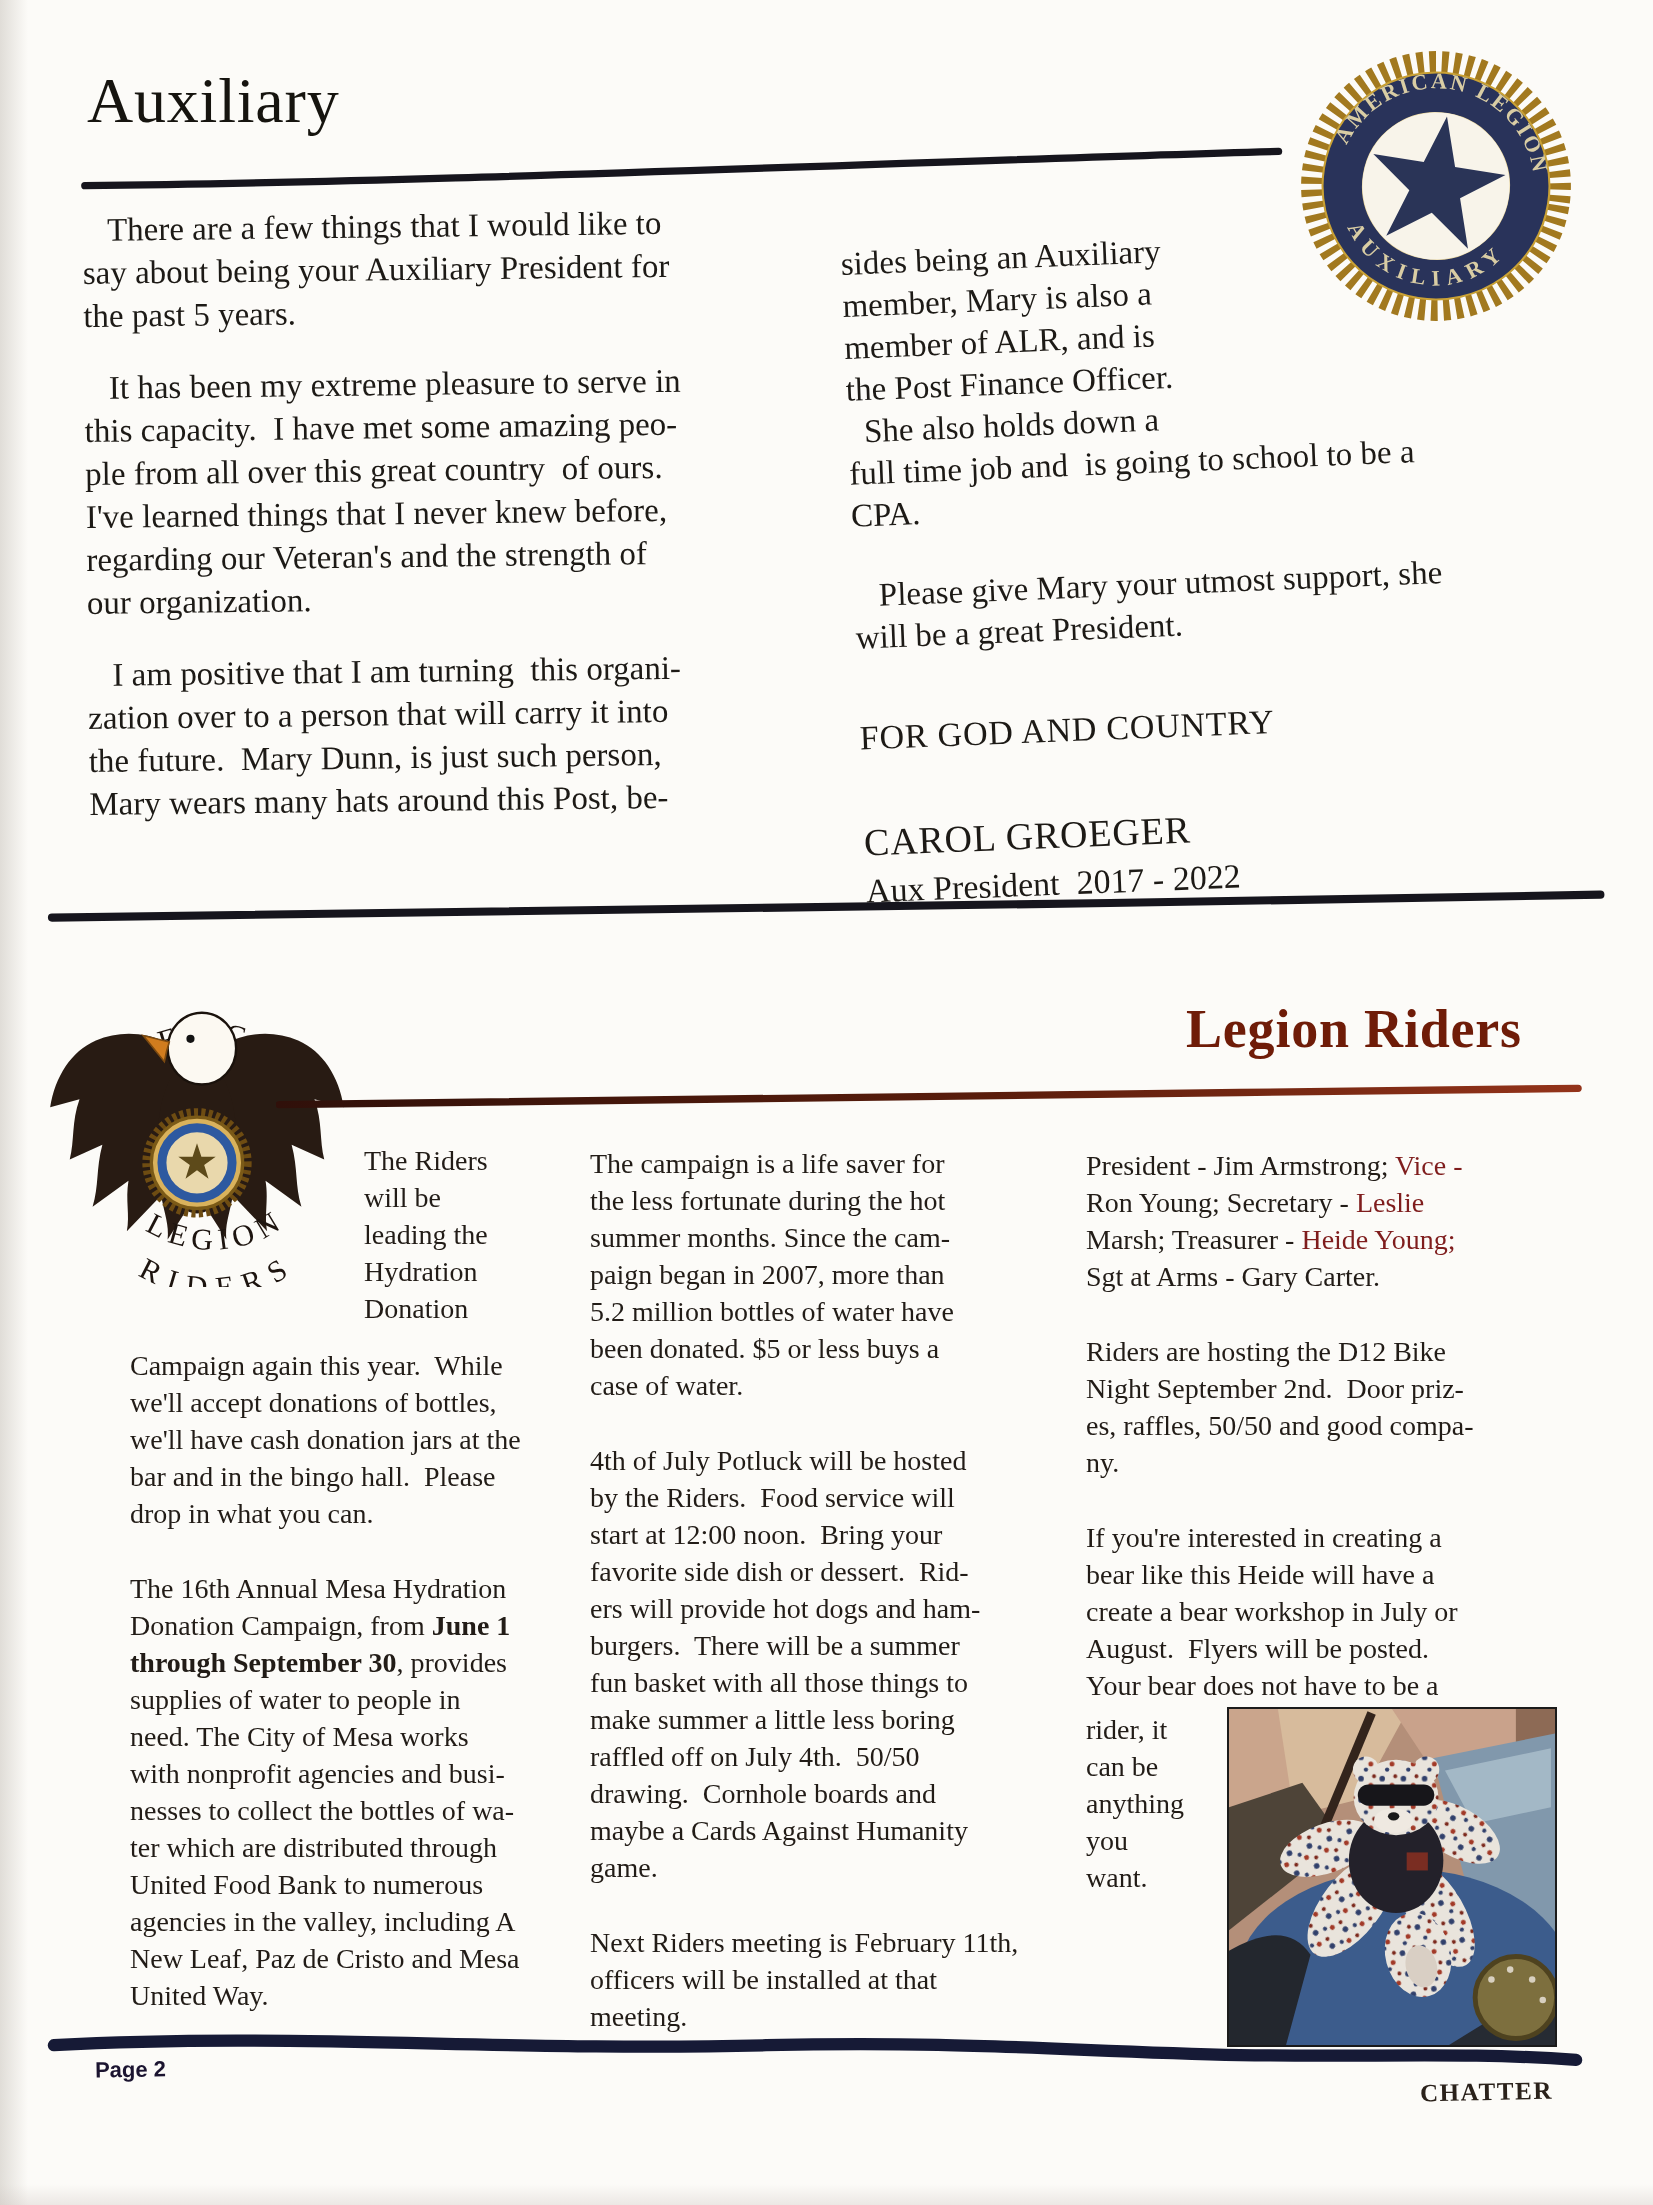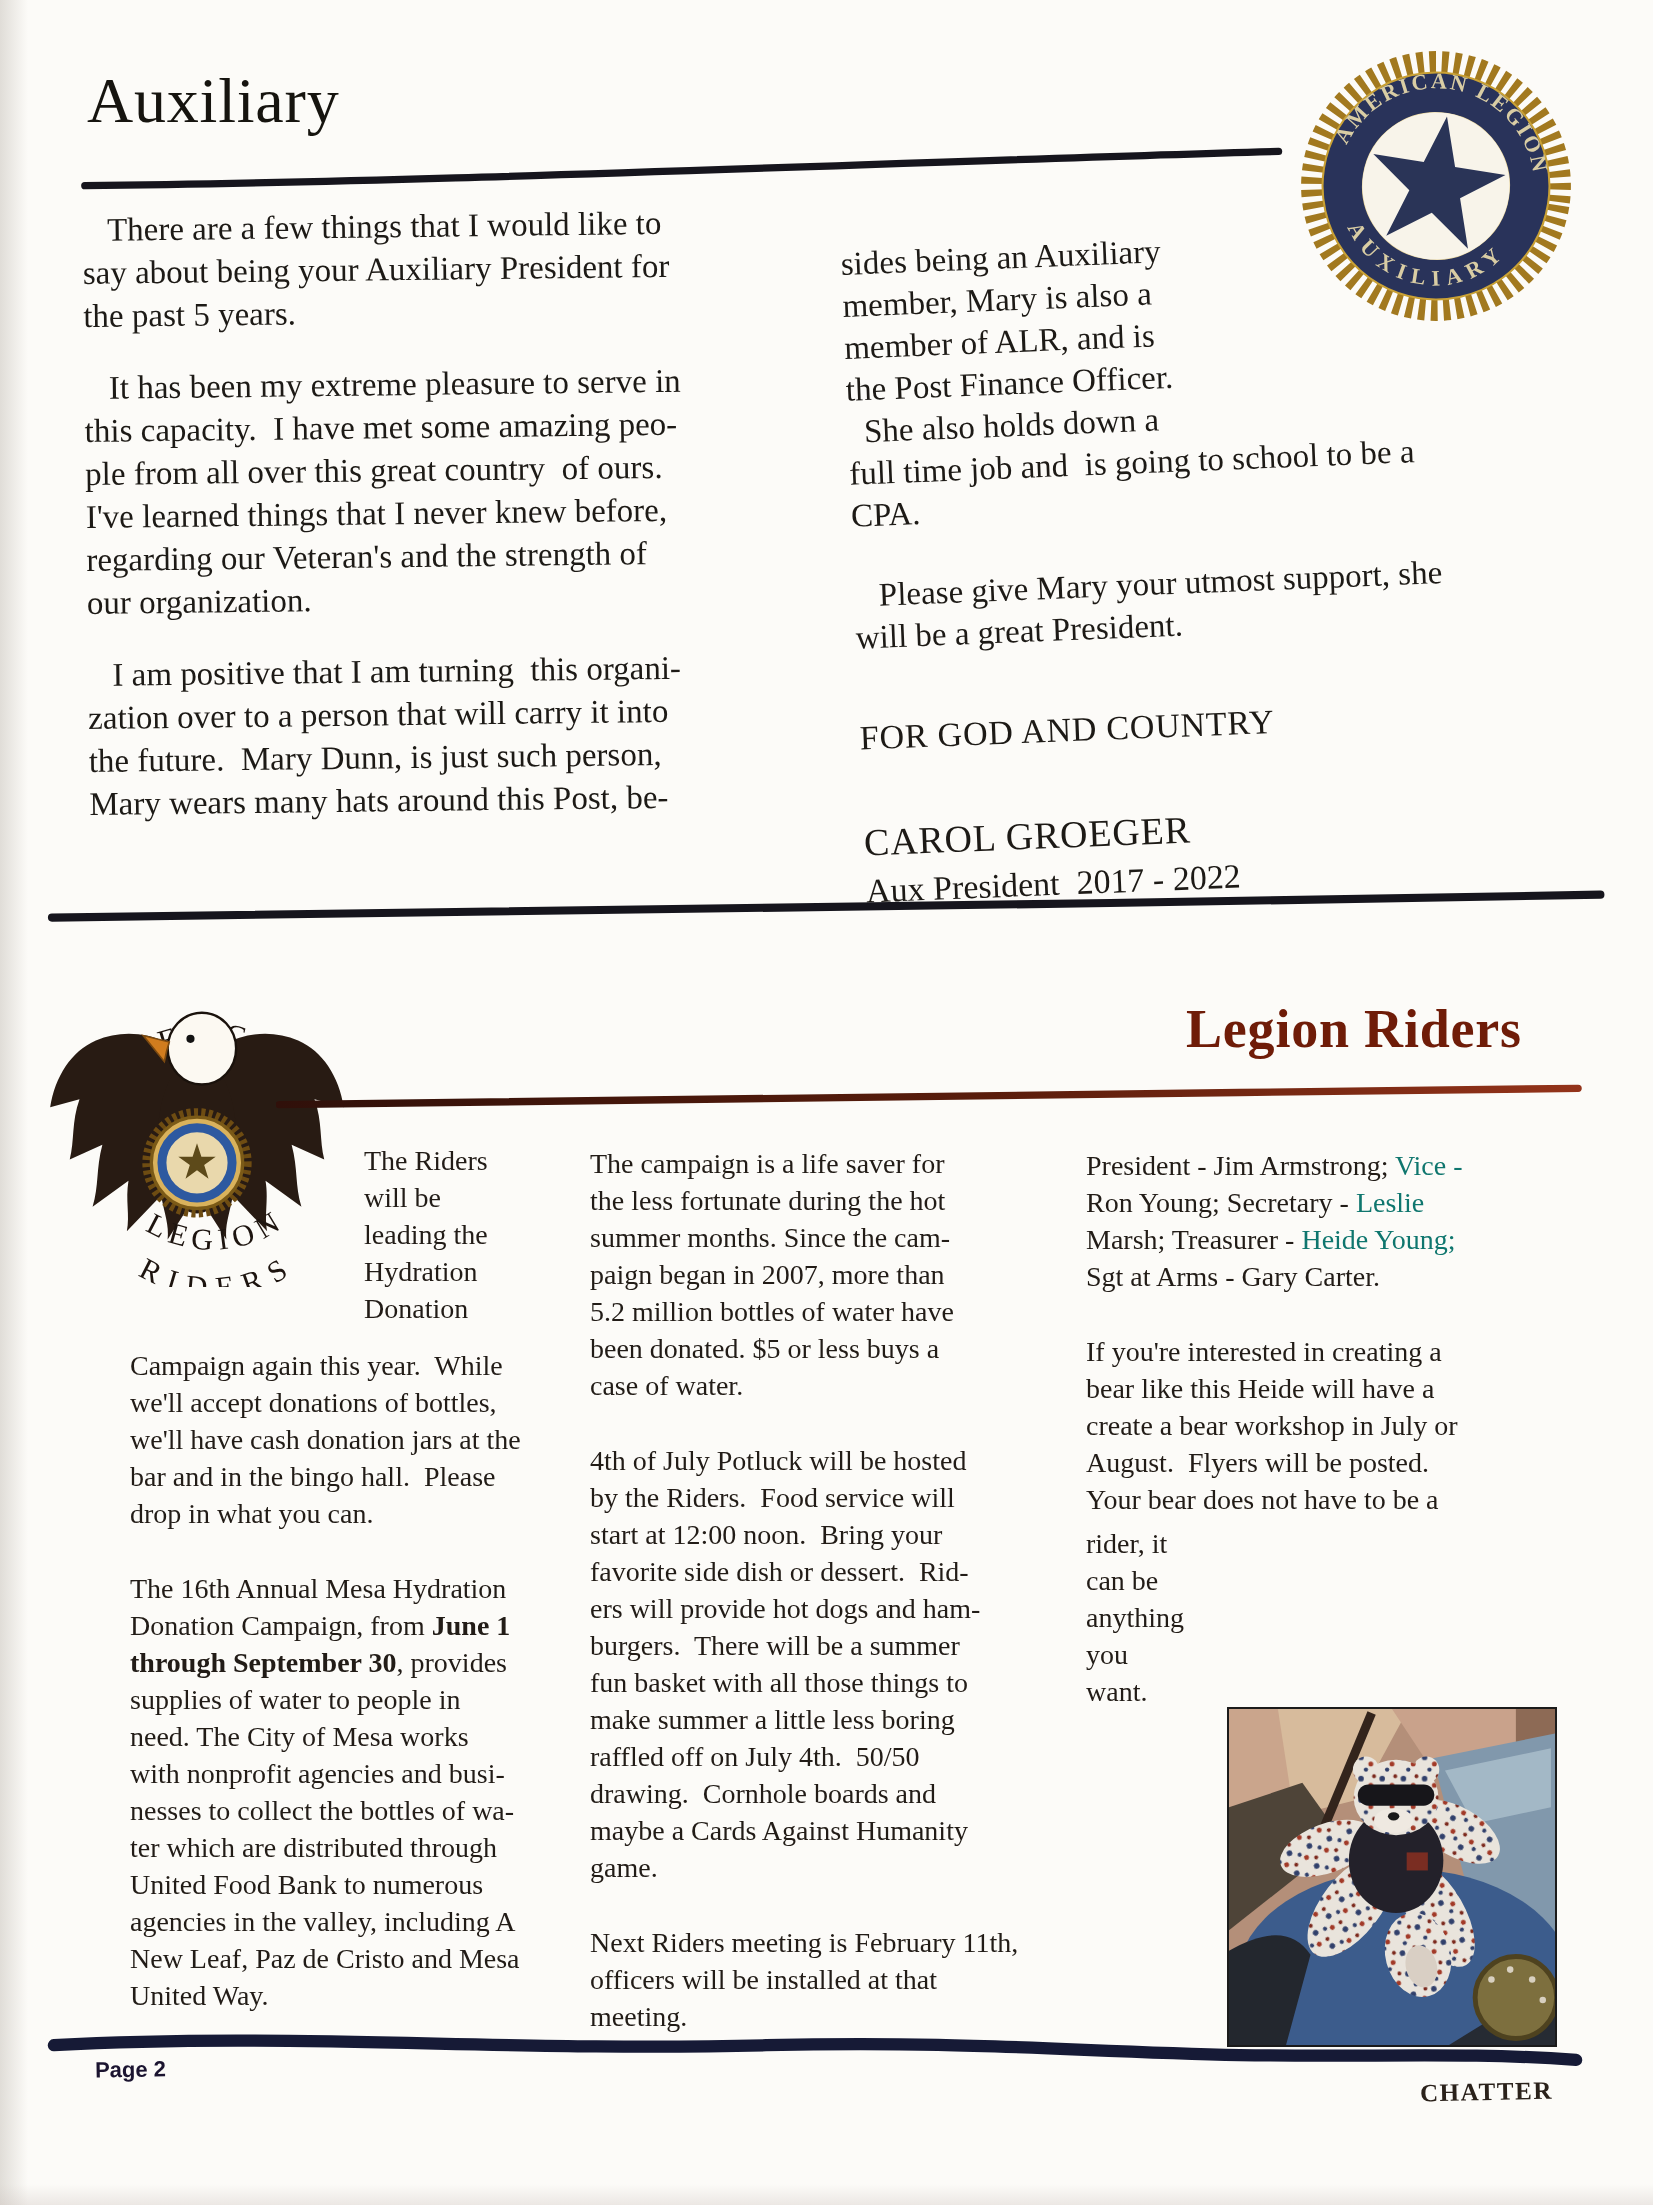--- a/index.html
+++ b/index.html
@@ -63,21 +63,21 @@
   .rule-riders { position:absolute; left:276px; top:1080px; }
 
   .col { position:absolute; font-size:28px; line-height:37px; color:#221c17; }
   .col1 { left:83px;  top:1142px; width:506px;margin-left:47px; }
   .col2 { left:590px;  top:1145px; width:490px; }
   .col3 { left:1086px; top:1147px; width:498px; }
   .para-gap { margin-top:38px; }
   .wrap-narrow { margin-left:234px; }
   .col1 .rest { margin-top:19.6px; }
   .narrow-wrap { width:143px; margin-top:7px; }
-  .tint-red { color:#0f766e; }
+  .tint-red { color:#7f1d1d; }
 
   .bear-photo {
     position:absolute; left:1227px; top:1707px; width:330px; height:340px;
     margin:0; border:2.5px solid #1b1b1b; box-sizing:border-box;
     background:#b48f79; overflow:hidden;
   }
   .bear-photo svg { display:block; width:100%; height:100%; }
 
   
   .rule-footer { position:absolute; left:47px; top:2024px; }
@@ -251,20 +251,24 @@
     <div class="txt para-gap">Next Riders meeting is February 11th,
 officers will be installed at that
 meeting.</div>
   </section>
 
   <section class="col col3">
     <div class="txt"><span>President - Jim Armstrong; </span><span class="tint-red">Vice -</span><span>
 Ron Young; Secretary - </span><span class="tint-red">Leslie</span><span>
 Marsh; Treasurer - </span><span class="tint-red">Heide Young;</span><span>
 Sgt at Arms - Gary Carter.</span></div>
+    <div class="txt para-gap">Riders are hosting the D12 Bike
+Night September 2nd.  Door priz-
+es, raffles, 50/50 and good compa-
+ny.</div>
     <div class="txt para-gap">If you're interested in creating a
 bear like this Heide will have a
 create a bear workshop in July or
 August.  Flyers will be posted.
 Your bear does not have to be a</div>
     <div class="txt narrow-wrap">rider, it
 can be
 anything
 you
 want.</div>

